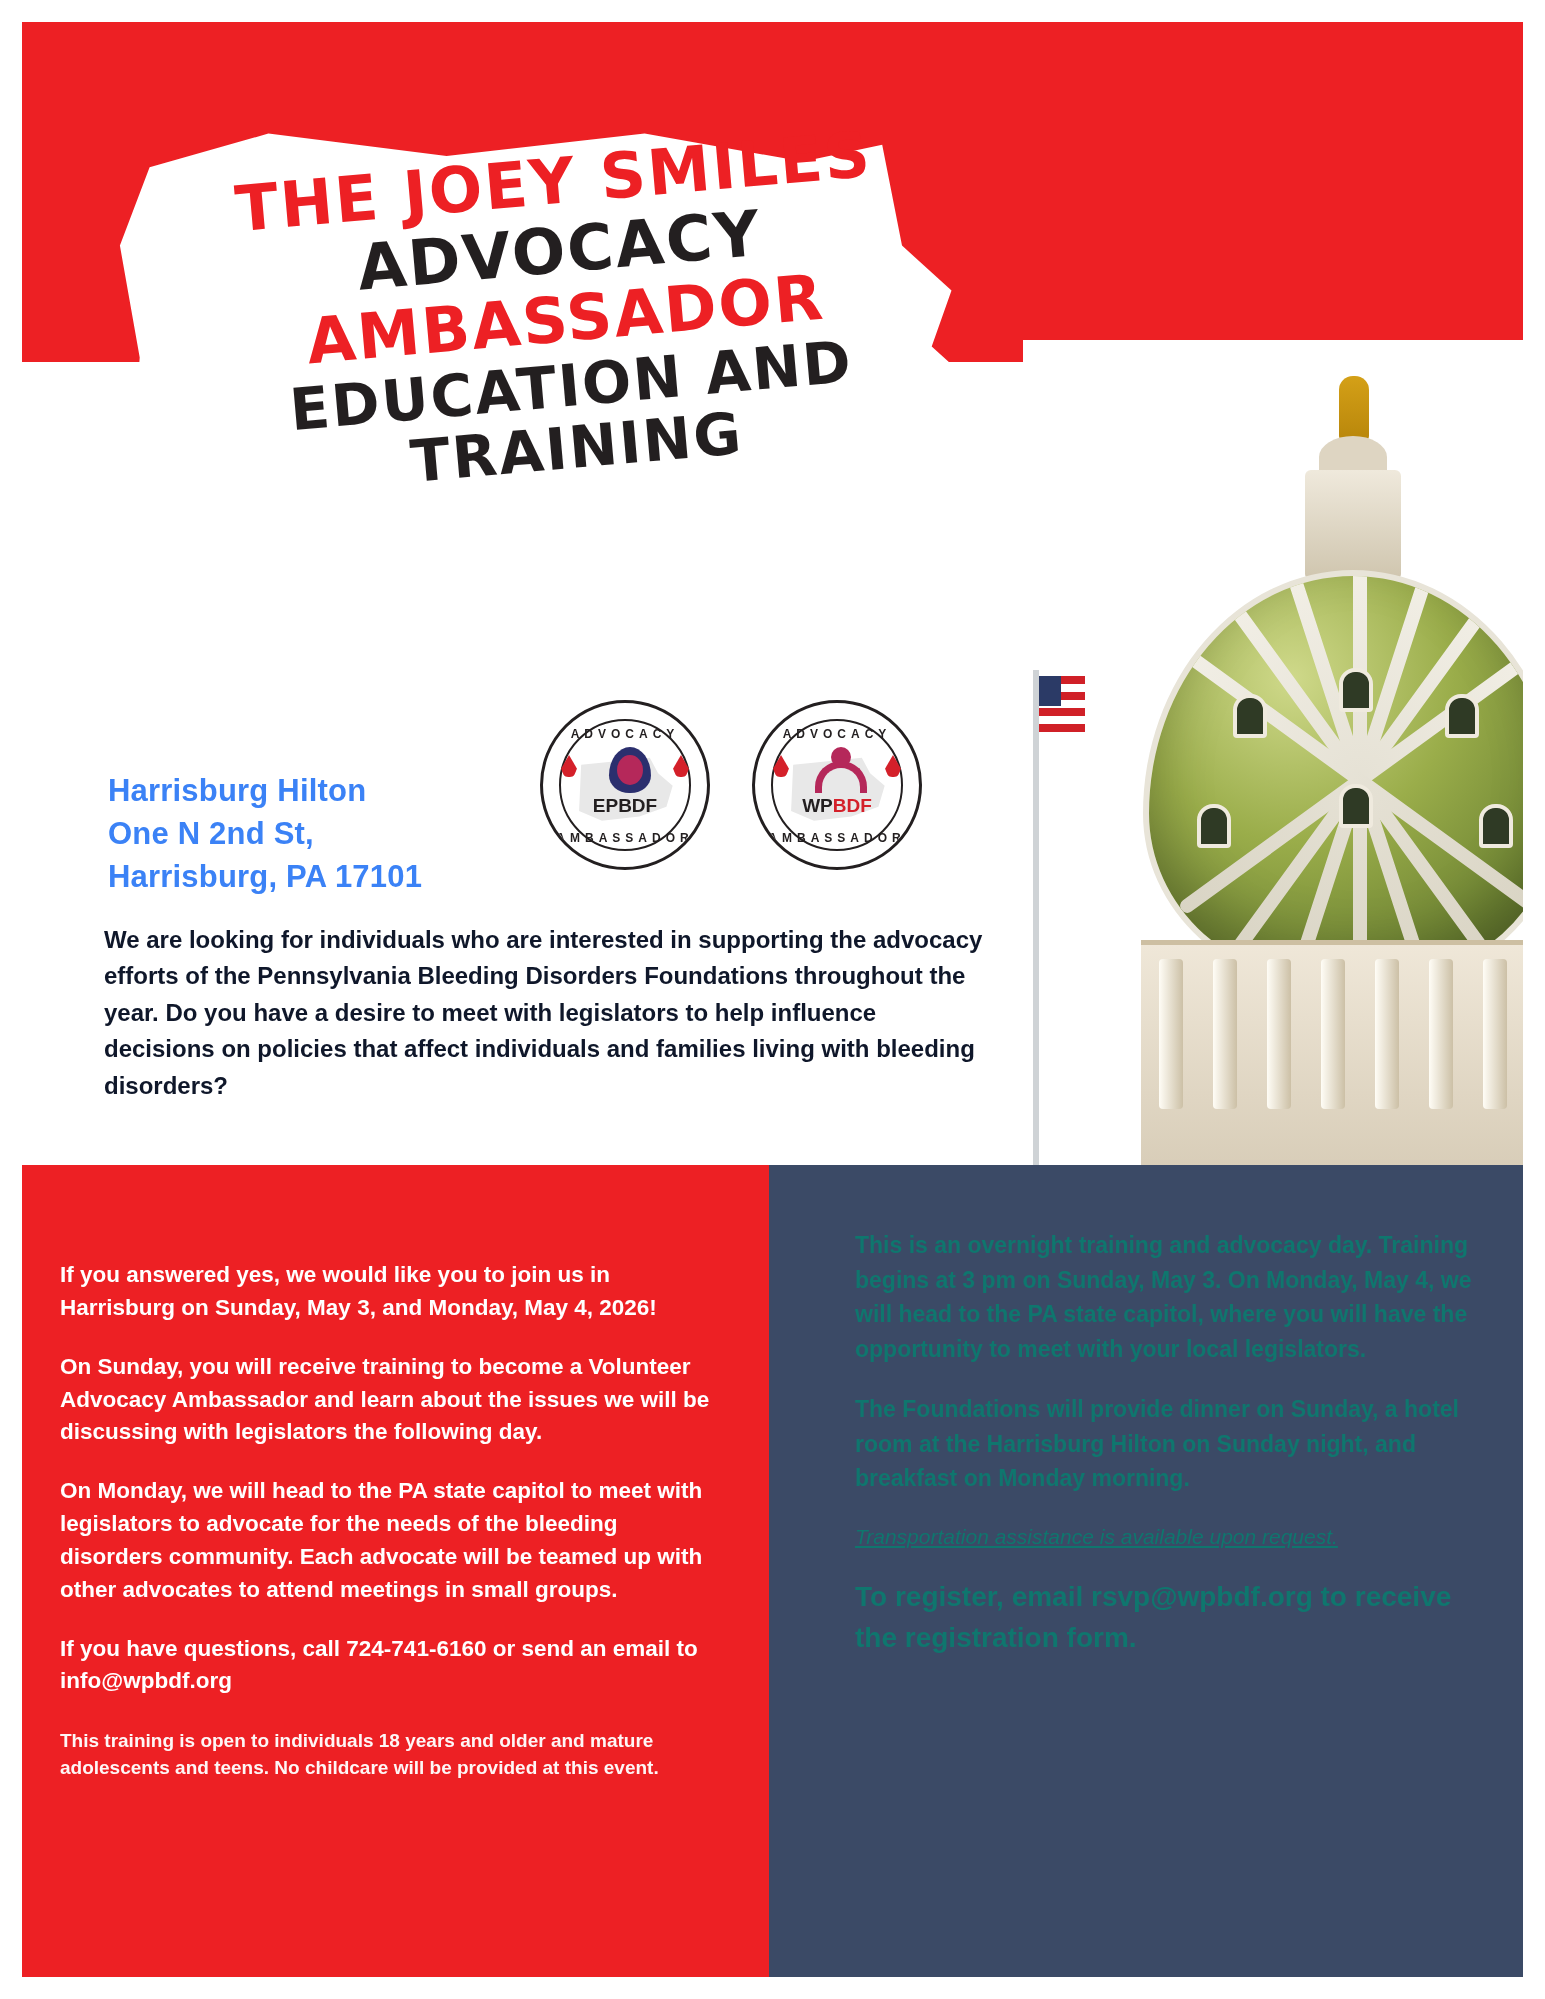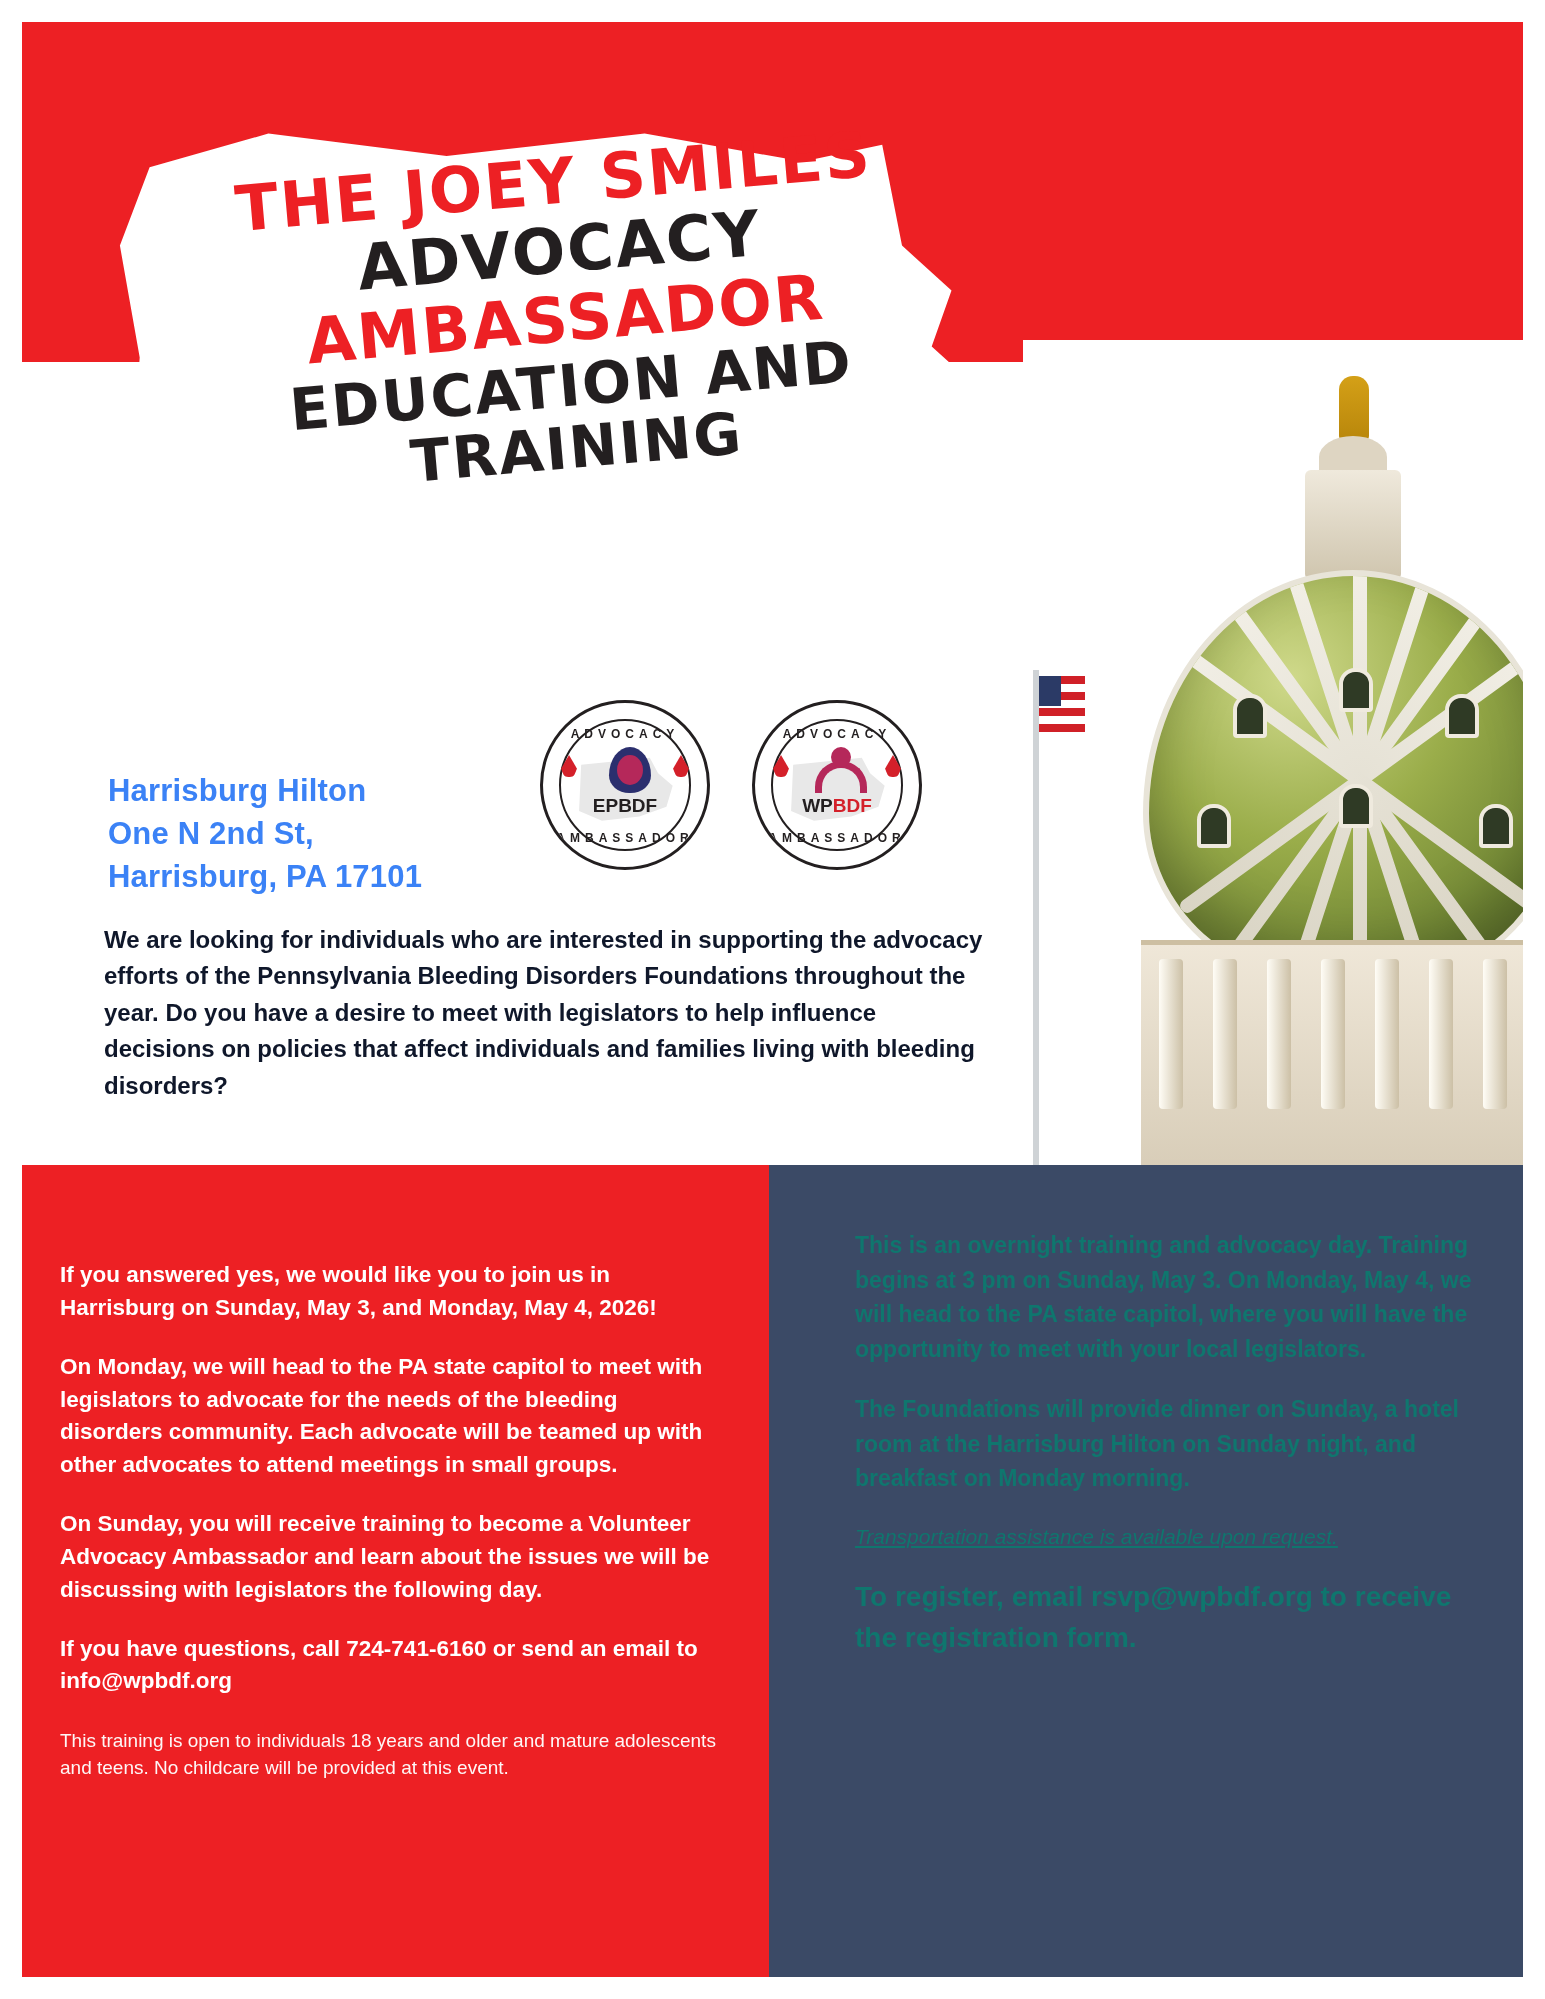--- a/index.html
+++ b/index.html
@@ -344,21 +344,21 @@
     margin-top: 44px;
   }
   .red-text p {
     margin: 0 0 26px 0;
     font-size: 22.5px;
     font-weight: bold;
     line-height: 1.46;
   }
   .red-text p.fine {
     font-size: 19px;
-    font-weight: normal;
+    font-weight: bold;
     line-height: 1.42;
     opacity: .96;
     margin-top: 30px;
   }
 
   .navy-text {
     position: absolute;
     left: 855px;
     top: 1228px;
     width: 625px;
@@ -478,22 +478,22 @@
 
 <div class="intro">We are looking for individuals who are interested in supporting the advocacy efforts of the Pennsylvania Bleeding Disorders Foundations throughout the year. Do you have a desire to meet with legislators to help influence decisions on policies that affect individuals and families living with bleeding disorders?</div>
 
 <div class="navy-strip-left"></div>
 <div class="red-strip-right"></div>
 <div class="panel-red"></div>
 <div class="panel-navy"></div>
 
 <div class="red-text">
   <p>If you answered yes, we would like you to join us in Harrisburg on Sunday, May 3, and Monday, May 4, 2026!</p>
+  <p>On Sunday, you will receive training to become a Volunteer Advocacy Ambassador and learn about the issues we will be discussing with legislators the following day.</p>
   <p>On Monday, we will head to the PA state capitol to meet with legislators to advocate for the needs of the bleeding disorders community. Each advocate will be teamed up with other advocates to attend meetings in small groups.</p>
-  <p>On Sunday, you will receive training to become a Volunteer Advocacy Ambassador and learn about the issues we will be discussing with legislators the following day.</p>
   <p>If you have questions, call 724-741-6160 or send an email to info@wpbdf.org</p>
   <p class="fine">This training is open to individuals 18 years and older and mature adolescents and teens. No childcare will be provided at this event.</p>
 </div>
 
 <div class="navy-text">
   <p>This is an overnight training and advocacy day. Training begins at 3 pm on Sunday, May 3. On Monday, May 4, we will head to the PA state capitol, where you will have the opportunity to meet with your local legislators.</p>
   <p>The Foundations will provide dinner on Sunday, a hotel room at the Harrisburg Hilton on Sunday night, and breakfast on Monday morning.</p>
   <p class="italic">Transportation assistance is available upon request.</p>
   <p class="cta">To register, email rsvp@wpbdf.org to receive the registration form.</p>
 </div>

